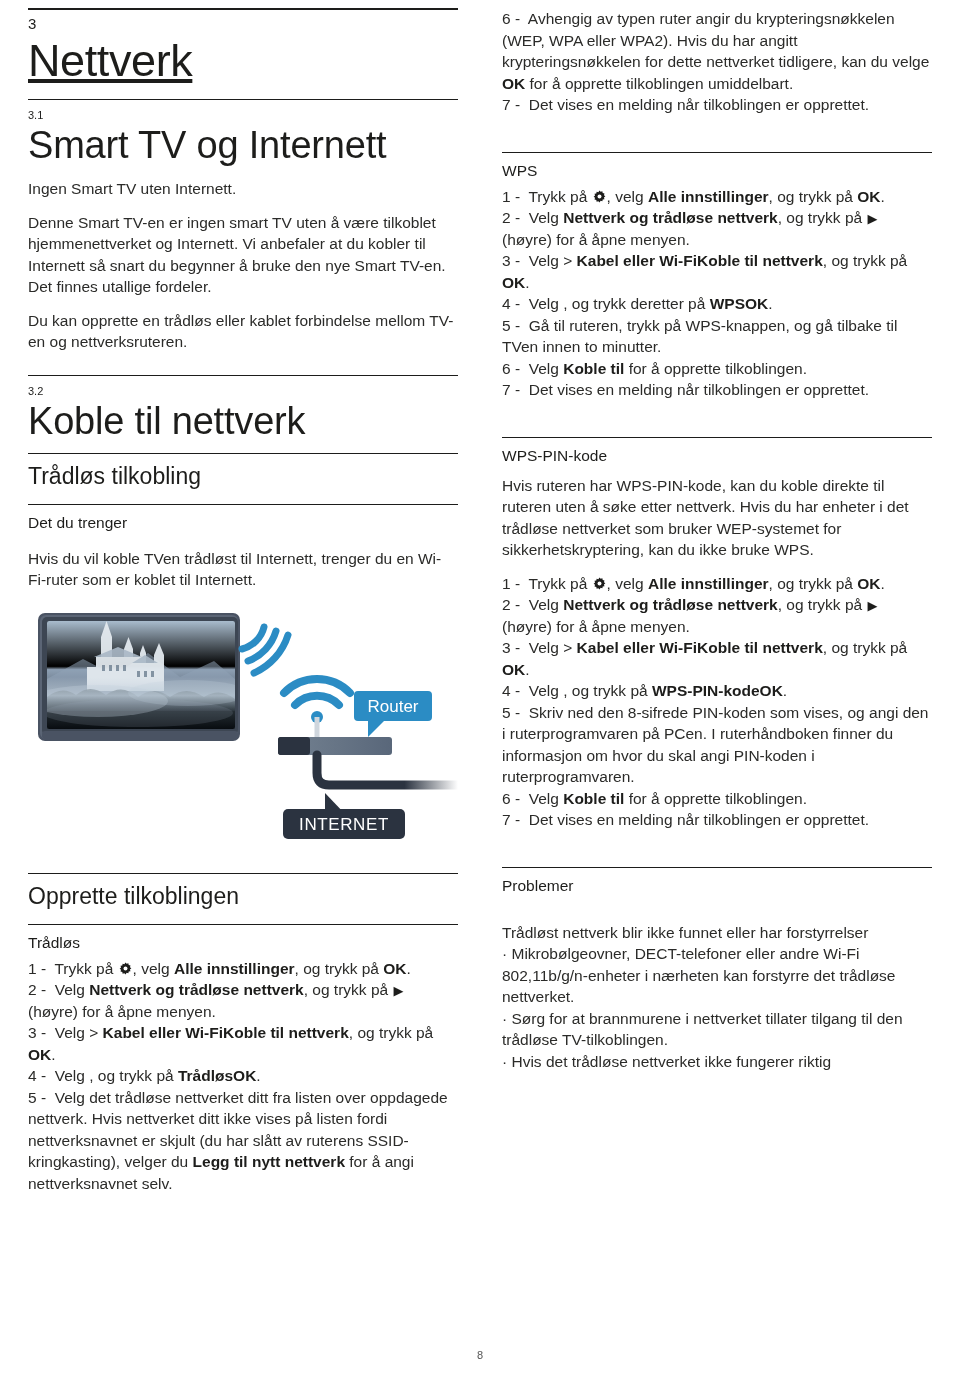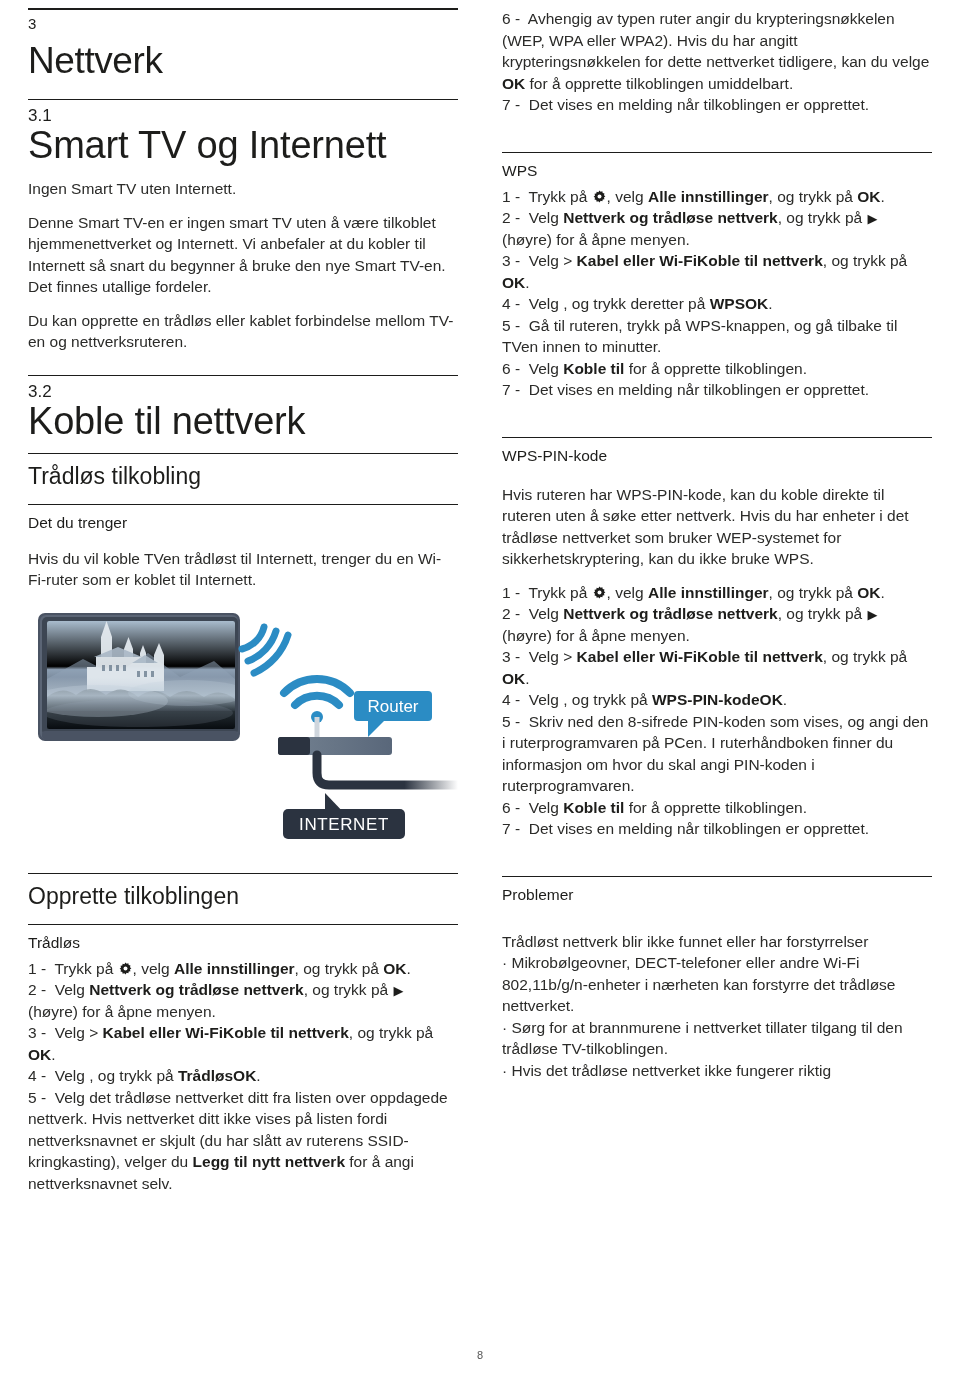--- a/index.html
+++ b/index.html
@@ -30,25 +30,25 @@
   .rule-thick { border: 0; border-top: 2.2px solid #1d1d1b; margin: 0 0 4px 0; }
   .rule-med   { border: 0; border-top: 1.6px solid #1d1d1b; margin: 14px 0 6px 0; }
   .rule-thin  { border: 0; border-top: 1.1px solid #1d1d1b; margin: 13px 0 7px 0; }
 
   
   .chapnum {
     font-size: 15px; line-height: 19px; font-weight: 400;
     color: #1d1d1b; margin: 2px 0 0 0; letter-spacing: 0.1px;
   }
   .chaptitle {
-    font-size: 37px; line-height: 52px; font-weight: 400;
-    color: #1d1d1b; margin: 2px 0 12px 0; letter-spacing: -0.4px;
+    font-size: 45px; line-height: 52px; font-weight: 400;
+    color: #1d1d1b; margin: 2px 0 12px 0; letter-spacing: -0.4px; text-decoration: underline;
   }
   .secnum {
-    font-size: 17px; line-height: 19px; font-weight: 400;
+    font-size: 11px; line-height: 19px; font-weight: 400;
     margin: 2px 0 0 0;
   }
   .sectitle {
     font-size: 38px; line-height: 38px; font-weight: 400;
     margin: 1px 0 6px 0; letter-spacing: -0.2px;
   }
   .subhead {
     font-size: 23px; line-height: 30px; font-weight: 400;
     margin: 4px 0 6px 0;
   }
@@ -289,21 +289,21 @@
 
 
       <p class="steps" id="wps-steps"><span><span>1 -</span>&nbsp; <span>Trykk på </span><span class="gear-icon"><svg viewBox="0 0 24 24" width="13" height="13" xmlns="http://www.w3.org/2000/svg">
                 <path fill="#1d1d1b" d="M12 0.8l2.1 2.6 3.2-1 0.6 3.3 3.3 0.6-1 3.2 2.6 2.1-2.6 2.1 1 3.2-3.3 0.6-0.6 3.3-3.2-1L12 23.2l-2.1-2.6-3.2 1-0.6-3.3-3.3-0.6 1-3.2L1.2 12.4l2.6-2.1-1-3.2 3.3-0.6 0.6-3.3 3.2 1z"></path>
                 <circle cx="12" cy="12" r="3.6" fill="#ffffff"></circle>
               </svg></span><span>, velg </span><b>Alle innstillinger</b><span>, og trykk på </span><b>OK</b><span>.</span></span><br><span><span>2 -</span>&nbsp; <span>Velg </span><b>Nettverk og trådløse nettverk</b><span>, og trykk på </span><span class="arrow-right-icon">▶</span><span> (høyre) for å åpne menyen.</span></span><br><span><span>3 -</span>&nbsp; <span>Velg </span><span> &gt; </span><b>Kabel eller Wi-Fi</b><b>Koble til nettverk</b><span>, og trykk på </span><b>OK</b><span>.</span></span><br><span><span>4 -</span>&nbsp; <span>Velg </span><span>, og trykk deretter på </span><b>WPS</b><b>OK</b><span>.</span></span><br><span><span>5 -</span>&nbsp; <span>Gå til ruteren, trykk på WPS-knappen, og gå tilbake til TVen innen to minutter.</span></span><br><span><span>6 -</span>&nbsp; <span>Velg </span><b>Koble til</b><span> for å opprette tilkoblingen.</span></span><br><span><span>7 -</span>&nbsp; <span>Det vises en melding når tilkoblingen er opprettet.</span></span></p>
 
       <hr class="rule-thin" style="margin-top:36px;">
       <div class="minihead">WPS-PIN-kode</div>
 
-      <p class="body" style="margin-top:17px;">Hvis ruteren har WPS-PIN-kode, kan du koble direkte til ruteren uten å søke etter nettverk. Hvis du har enheter i det trådløse nettverket som bruker WEP-systemet for sikkerhetskryptering, kan du ikke bruke WPS.</p>
+      <p class="body" style="margin-top:8px;">Hvis ruteren har WPS-PIN-kode, kan du koble direkte til ruteren uten å søke etter nettverk. Hvis du har enheter i det trådløse nettverket som bruker WEP-systemet for sikkerhetskryptering, kan du ikke bruke WPS.</p>
 
       <p class="steps" id="wps-pin-steps"><span><span>1 -</span>&nbsp; <span>Trykk på </span><span class="gear-icon"><svg viewBox="0 0 24 24" width="13" height="13" xmlns="http://www.w3.org/2000/svg">
                 <path fill="#1d1d1b" d="M12 0.8l2.1 2.6 3.2-1 0.6 3.3 3.3 0.6-1 3.2 2.6 2.1-2.6 2.1 1 3.2-3.3 0.6-0.6 3.3-3.2-1L12 23.2l-2.1-2.6-3.2 1-0.6-3.3-3.3-0.6 1-3.2L1.2 12.4l2.6-2.1-1-3.2 3.3-0.6 0.6-3.3 3.2 1z"></path>
                 <circle cx="12" cy="12" r="3.6" fill="#ffffff"></circle>
               </svg></span><span>, velg </span><b>Alle innstillinger</b><span>, og trykk på </span><b>OK</b><span>.</span></span><br><span><span>2 -</span>&nbsp; <span>Velg </span><b>Nettverk og trådløse nettverk</b><span>, og trykk på </span><span class="arrow-right-icon">▶</span><span> (høyre) for å åpne menyen.</span></span><br><span><span>3 -</span>&nbsp; <span>Velg </span><span> &gt; </span><b>Kabel eller Wi-Fi</b><b>Koble til nettverk</b><span>, og trykk på </span><b>OK</b><span>.</span></span><br><span><span>4 -</span>&nbsp; <span>Velg </span><span>, og trykk på </span><b>WPS-PIN-kode</b><b>OK</b><span>.</span></span><br><span><span>5 -</span>&nbsp; <span>Skriv ned den 8-sifrede PIN-koden som vises, og angi den i ruterprogramvaren på PCen. I ruterhåndboken finner du informasjon om hvor du skal angi PIN-koden i ruterprogramvaren.</span></span><br><span><span>6 -</span>&nbsp; <span>Velg </span><b>Koble til</b><span> for å opprette tilkoblingen.</span></span><br><span><span>7 -</span>&nbsp; <span>Det vises en melding når tilkoblingen er opprettet.</span></span></p>
 
       <hr class="rule-thin" style="margin-top:36px;">
       <div class="minihead">Problemer</div>
 
       <p class="body" style="margin-top:25px;margin-bottom:0;">Trådløst nettverk blir ikke funnet eller har forstyrrelser</p>

